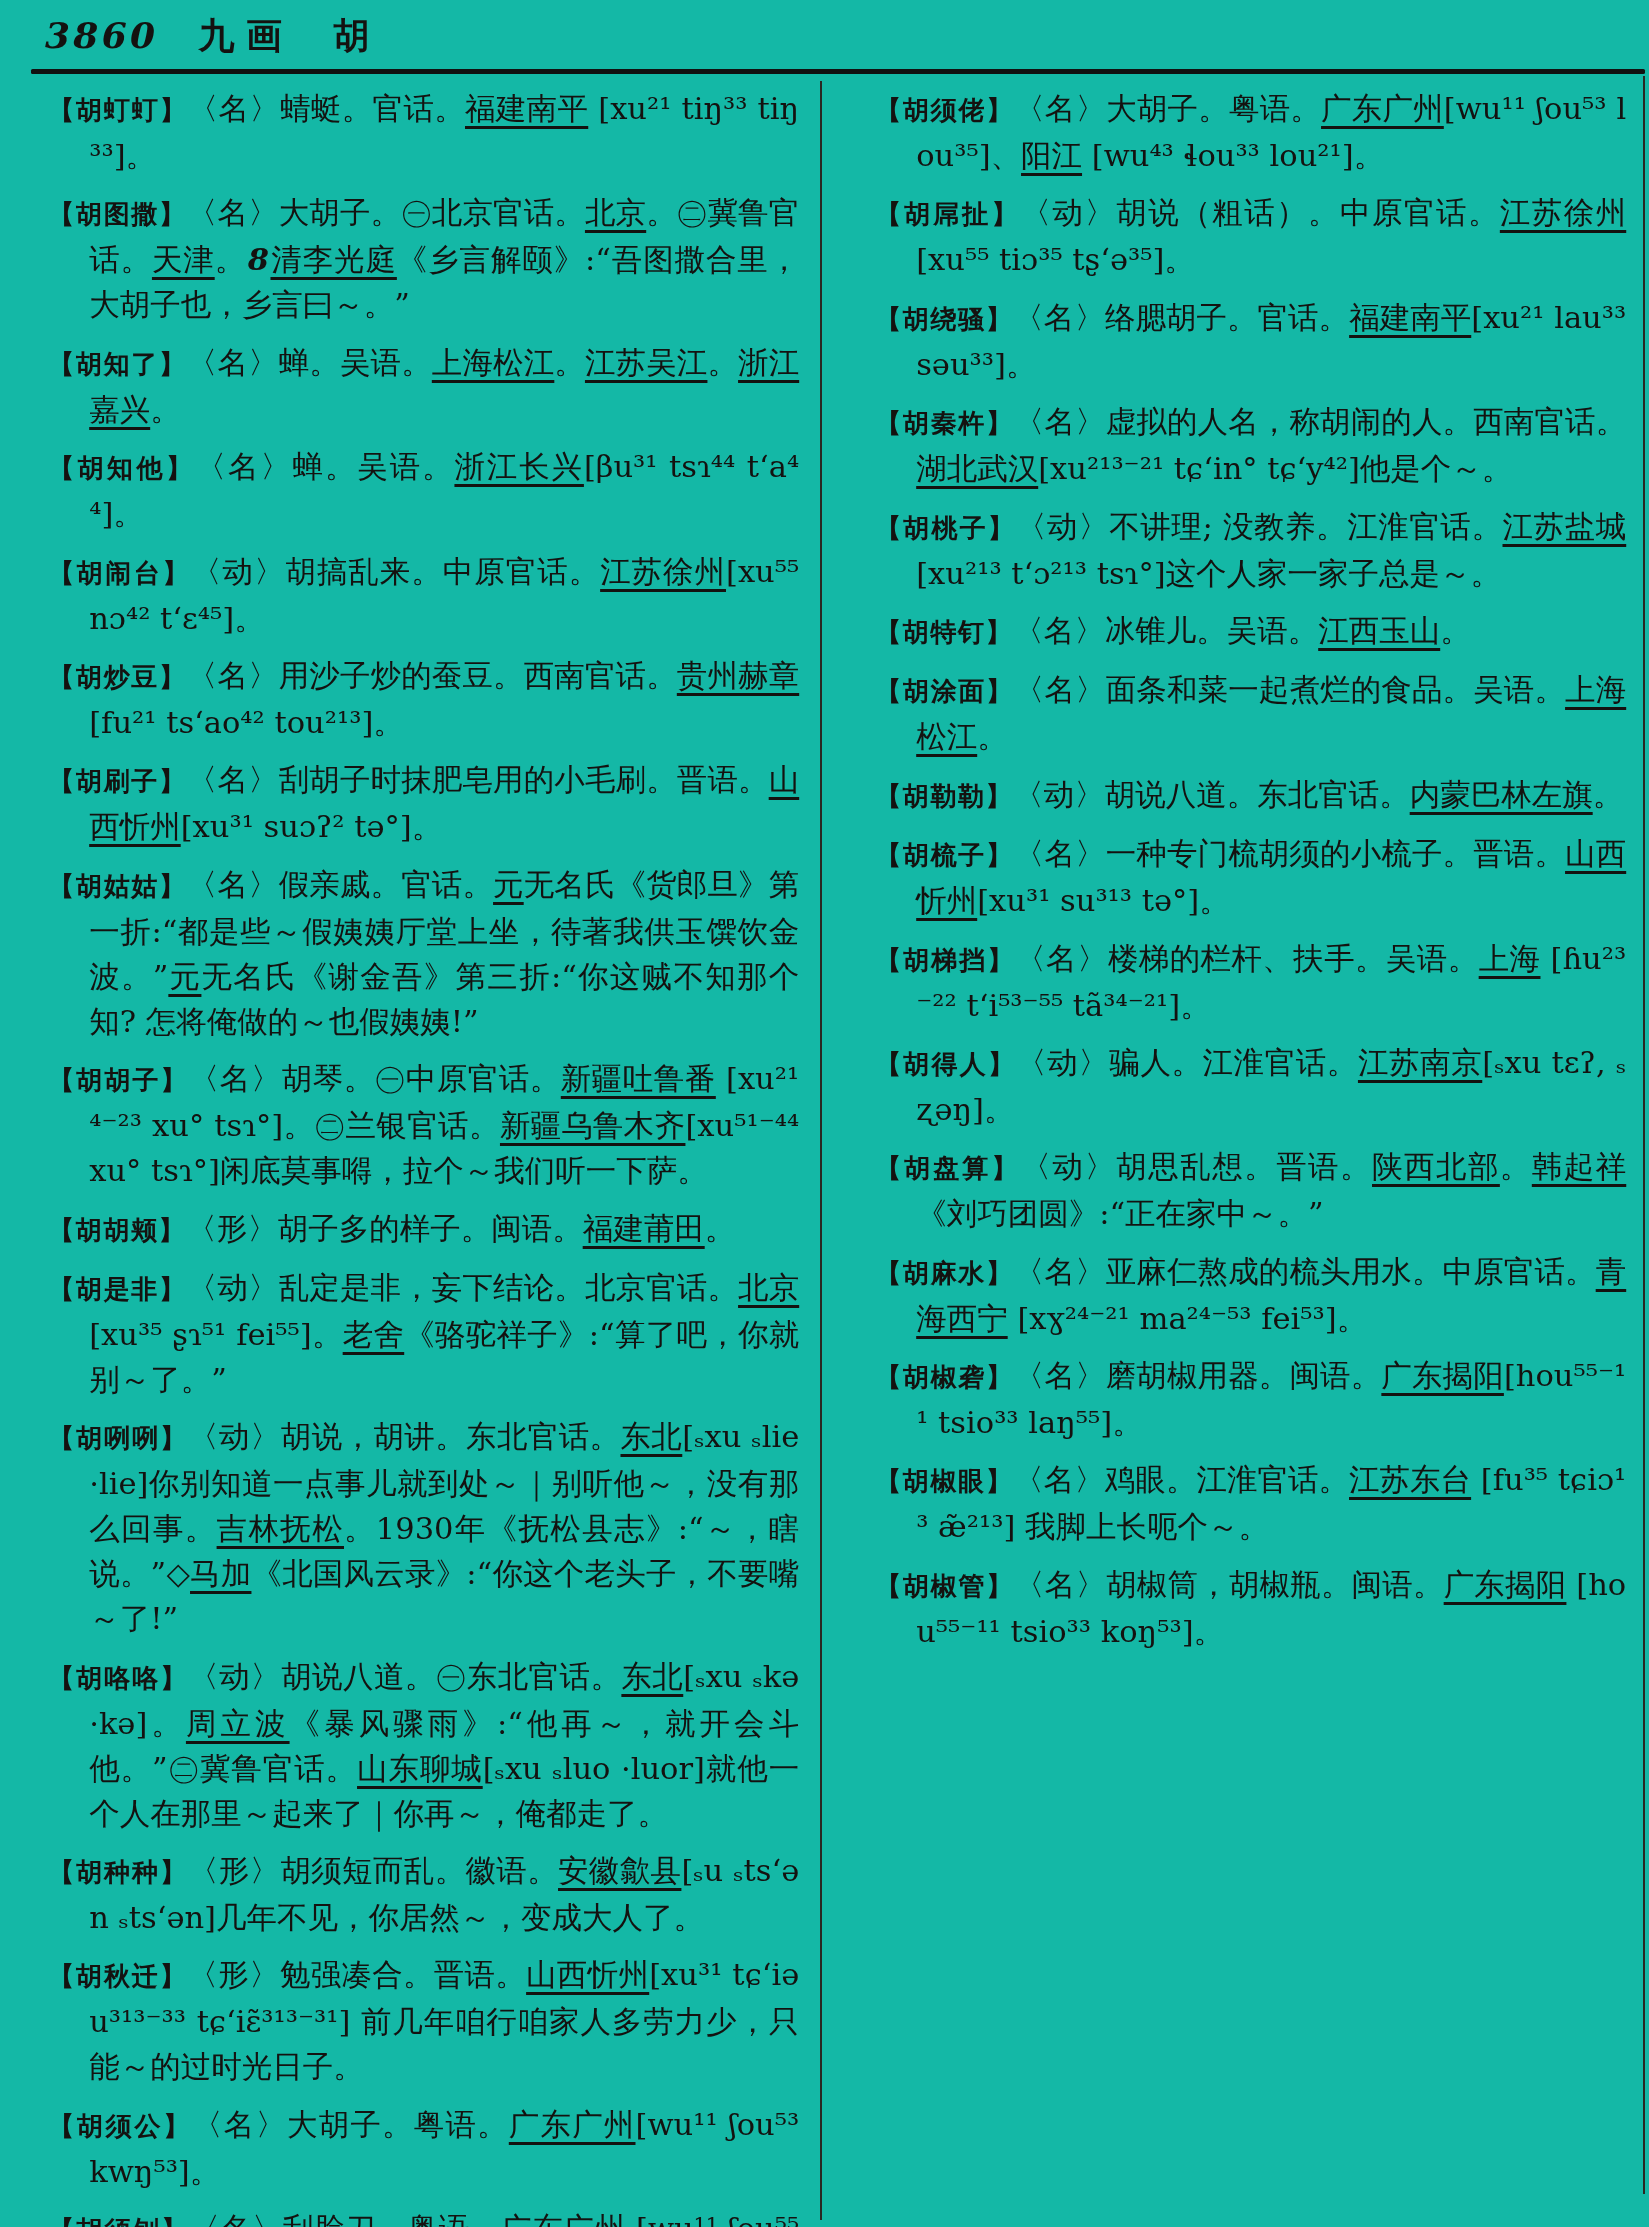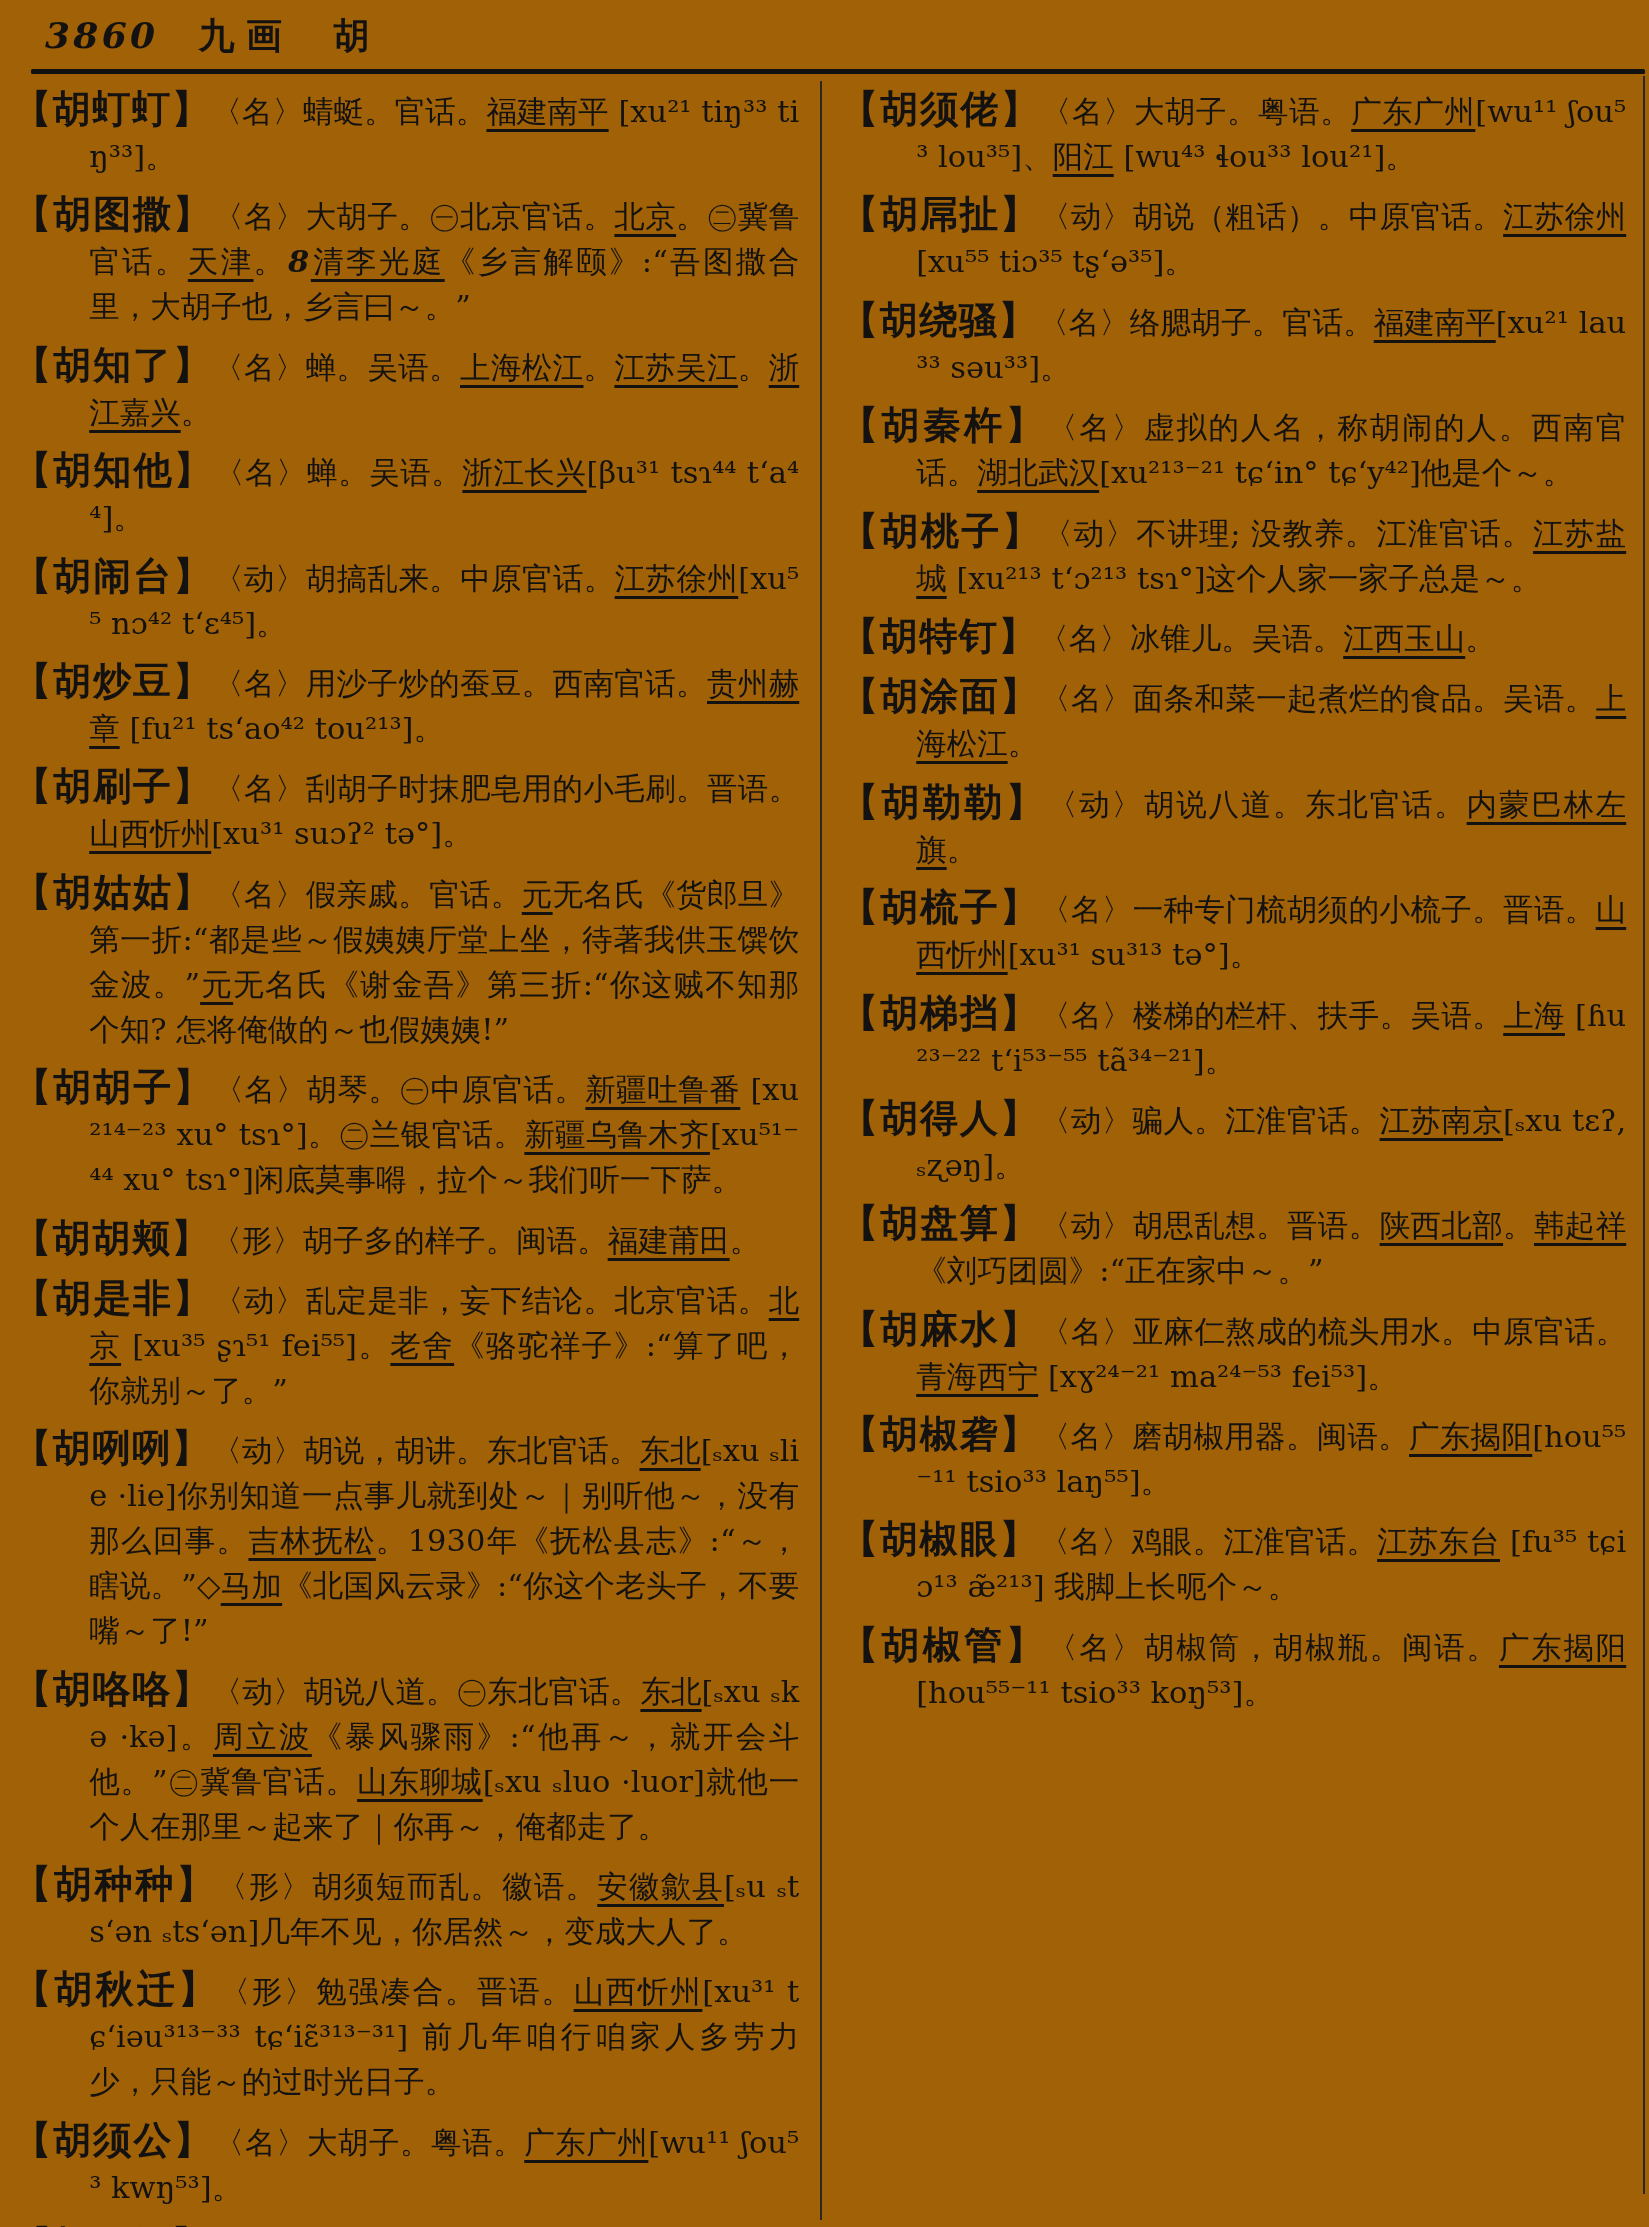--- a/index.html
+++ b/index.html
@@ -1,19 +1,19 @@
 <!DOCTYPE html>
 <html style="font-size:13.2px"><head>
 <meta charset="utf-8">
 <style>
   html,body{margin:0;padding:0;background:#e8e6e0;}
   .page{
     position:relative;
     width:1650px;height:2227px;
-    background:#a16207;
+    background:#14b8a6;
     color:#141210;
     font-family:"DejaVu Serif","Liberation Serif",serif;
     overflow:hidden;
   }
   
   .pg-header{
     position:absolute;top:11.5px;left:45px;right:25px;
     display:flex;align-items:baseline;gap:40px;
     font-size:36px;font-weight:bold;
   }
@@ -42,24 +42,25 @@
     margin:0 0 12.4px 0;
     font-size:30.5px;
     line-height:45px;
     padding-left:76px;
     text-indent:-76px;
     text-align:justify;
     letter-spacing:0px;
     word-break:break-all;
   }
   .head{
-    font-size:38px;
+    font-size:26px;
     font-weight:bold;
     letter-spacing:1.6px;
     font-family:"DejaVu Serif","Liberation Serif",serif;
+    margin-left:35px;
   }
   .u{
     text-decoration:underline;
     text-decoration-thickness:2.9px;
     text-underline-offset:6.6px;
   }
   .cite{
     font-style:italic;
     font-weight:bold;
     padding:0 1.6px;

